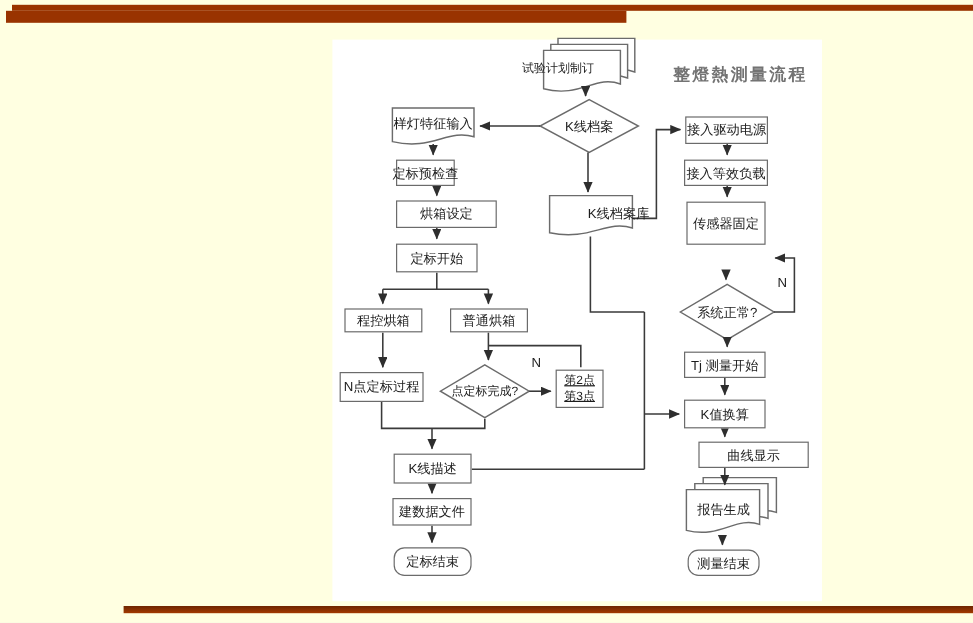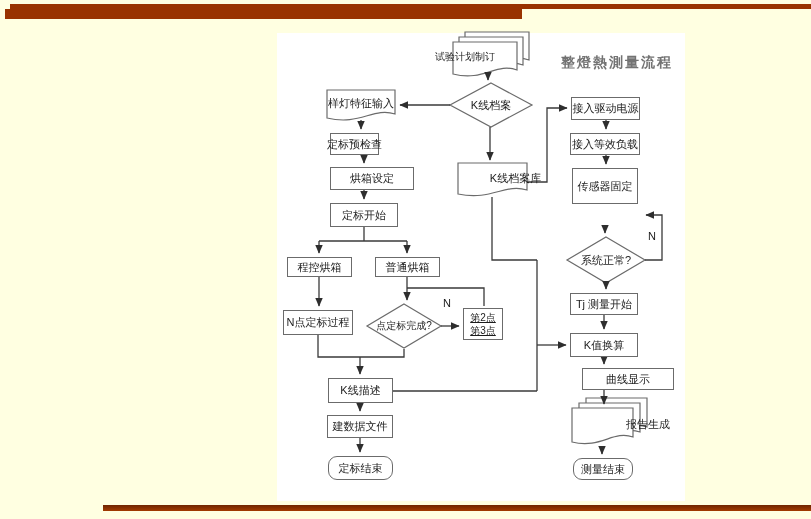--- a/index.html
+++ b/index.html
@@ -117,21 +117,21 @@
   </svg>
 
   <div class="col-header" id="header-right">整燈熱測量流程</div>
 
   <div class="txt small" style="left:433px;top:47px;width:64px;height:20px;">试验计划制订</div>
   <div class="txt" style="left:453px;top:96px;width:76px;height:18px;">K线档案</div>
   <div class="txt" style="left:328px;top:94px;width:66px;height:18px;">样灯特征输入</div>
   <div class="txt" style="left:458px;top:169px;width:83px;height:18px;padding-left:16px;">K线档案库</div>
   <div class="txt small" style="left:368px;top:317px;width:72px;height:18px;">点定标完成?</div>
   <div class="txt" style="left:570px;top:251px;width:72px;height:18px;">系统正常?</div>
-  <div class="txt" style="left:574px;top:414px;width:58px;height:20px;margin-left:45px;">报告生成</div>
+  <div class="txt" style="left:574px;top:414px;width:58px;height:20px;">报告生成</div>
 
   <div class="node" style="left:330px;top:133px;width:49px;height:22px;">定标预检查</div>
   <div class="node" style="left:330px;top:167px;width:84px;height:23px;">烘箱设定</div>
   <div class="node" style="left:330px;top:203px;width:68px;height:24px;">定标开始</div>
   <div class="node" style="left:287px;top:257px;width:65px;height:20px;">程控烘箱</div>
   <div class="node" style="left:375px;top:257px;width:65px;height:20px;">普通烘箱</div>
   <div class="node" style="left:283px;top:310px;width:70px;height:25px;">N点定标过程</div>
   <div class="node multiline" style="left:463px;top:308px;width:40px;height:32px;text-decoration:underline;">第2点
 第3点</div>
   <div class="node" style="left:328px;top:378px;width:65px;height:25px;">K线描述</div>

